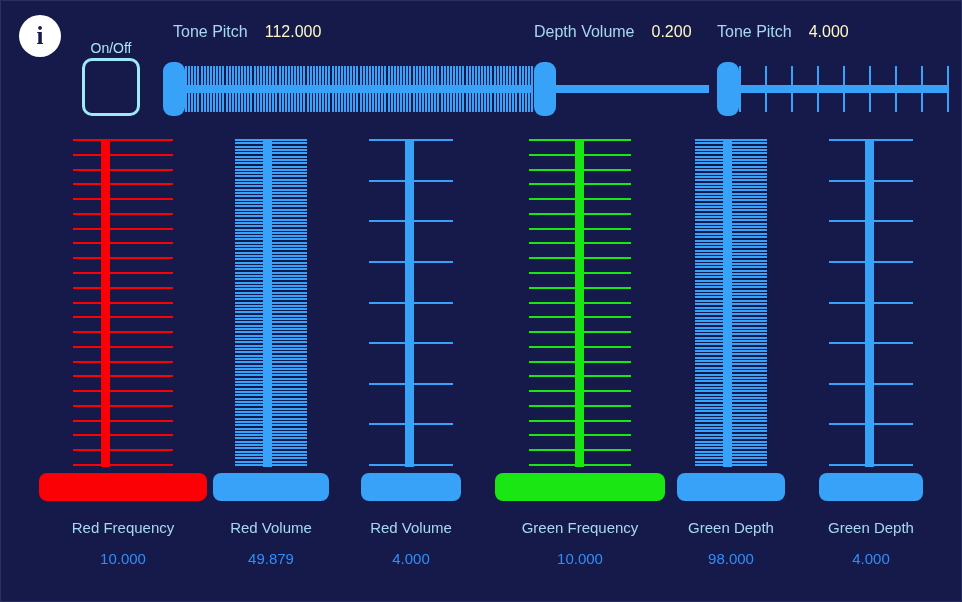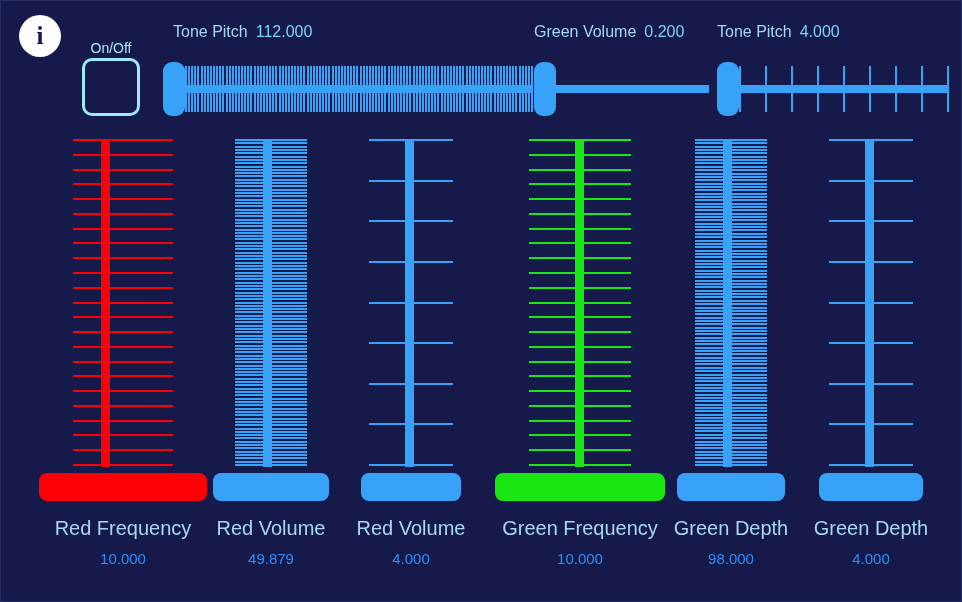--- a/index.html
+++ b/index.html
@@ -74,21 +74,21 @@
   .hslider-group { position: absolute; top: 0; }
   .h-header {
     position: absolute;
     top: 21px;
     left: 0;
     white-space: nowrap;
     font-size: 16px;
     line-height: 19px;
   }
   .h-header .lbl { color: #a8d8ef; }
-  .h-header .val { color: #7dd3fc; margin-left: 8px; text-align: right; }
+  .h-header .val { color: #fef9c3; margin-left: 17px; text-align: right; }
 
   .h-slider {
     position: absolute;
     top: 61px;
     height: 54px;
   }
   .h-thumb {
     position: absolute;
     left: 0; top: 0;
     width: 22px; height: 54px;
@@ -150,21 +150,21 @@
     height: 2px;
   }
 
   .vfoot {
     position: absolute;
     top: 518px;
     text-align: center;
   }
   .vfoot .lbl {
     color: #a8d8ef;
-    font-size: 20px;
+    font-size: 15px;
     line-height: 18px;
   }
   .vfoot .val {
     color: #2f8dfa;
     font-size: 15px;
     line-height: 18px;
     margin-top: 13px;
   }
 </style>
 </head>
@@ -411,21 +411,21 @@
               <i style="left: 339.766px; background: rgb(55, 162, 247);"></i>
               <i class="low" style="left: 339.766px; background: rgb(55, 162, 247);"></i>
               <i style="left: 342.883px; background: rgb(55, 162, 247);"></i>
               <i class="low" style="left: 342.883px; background: rgb(55, 162, 247);"></i>
               <i style="left: 346px; background: rgb(55, 162, 247);"></i>
               <i class="low" style="left: 346px; background: rgb(55, 162, 247);"></i>
             </div>
           </div>
         </div>
         <div class="hslider-group" style="left: 533px;">
-          <div class="h-header" style="left: 0px;"><span class="lbl">Green Volume</span><span class="val">0.200</span></div>
+          <div class="h-header" style="left: 0px;"><span class="lbl">Depth Volume</span><span class="val">0.200</span></div>
           <div class="h-slider" style="width: 182px;">
             <div class="h-thumb" style="background: rgb(55, 162, 247);"></div>
             <div class="h-track" style="left: 20px; width: 155px; background: rgb(55, 162, 247);"></div>
           </div>
         </div>
         <div class="hslider-group" style="left: 716px;">
           <div class="h-header" style="left: 0px;"><span class="lbl">Tone Pitch</span><span class="val">4.000</span></div>
           <div class="h-slider" style="width: 239px;">
             <div class="h-thumb" style="background: rgb(55, 162, 247);"></div>
             <div class="h-track" style="left: 20px; width: 212px; background: rgb(55, 162, 247);"></div>

